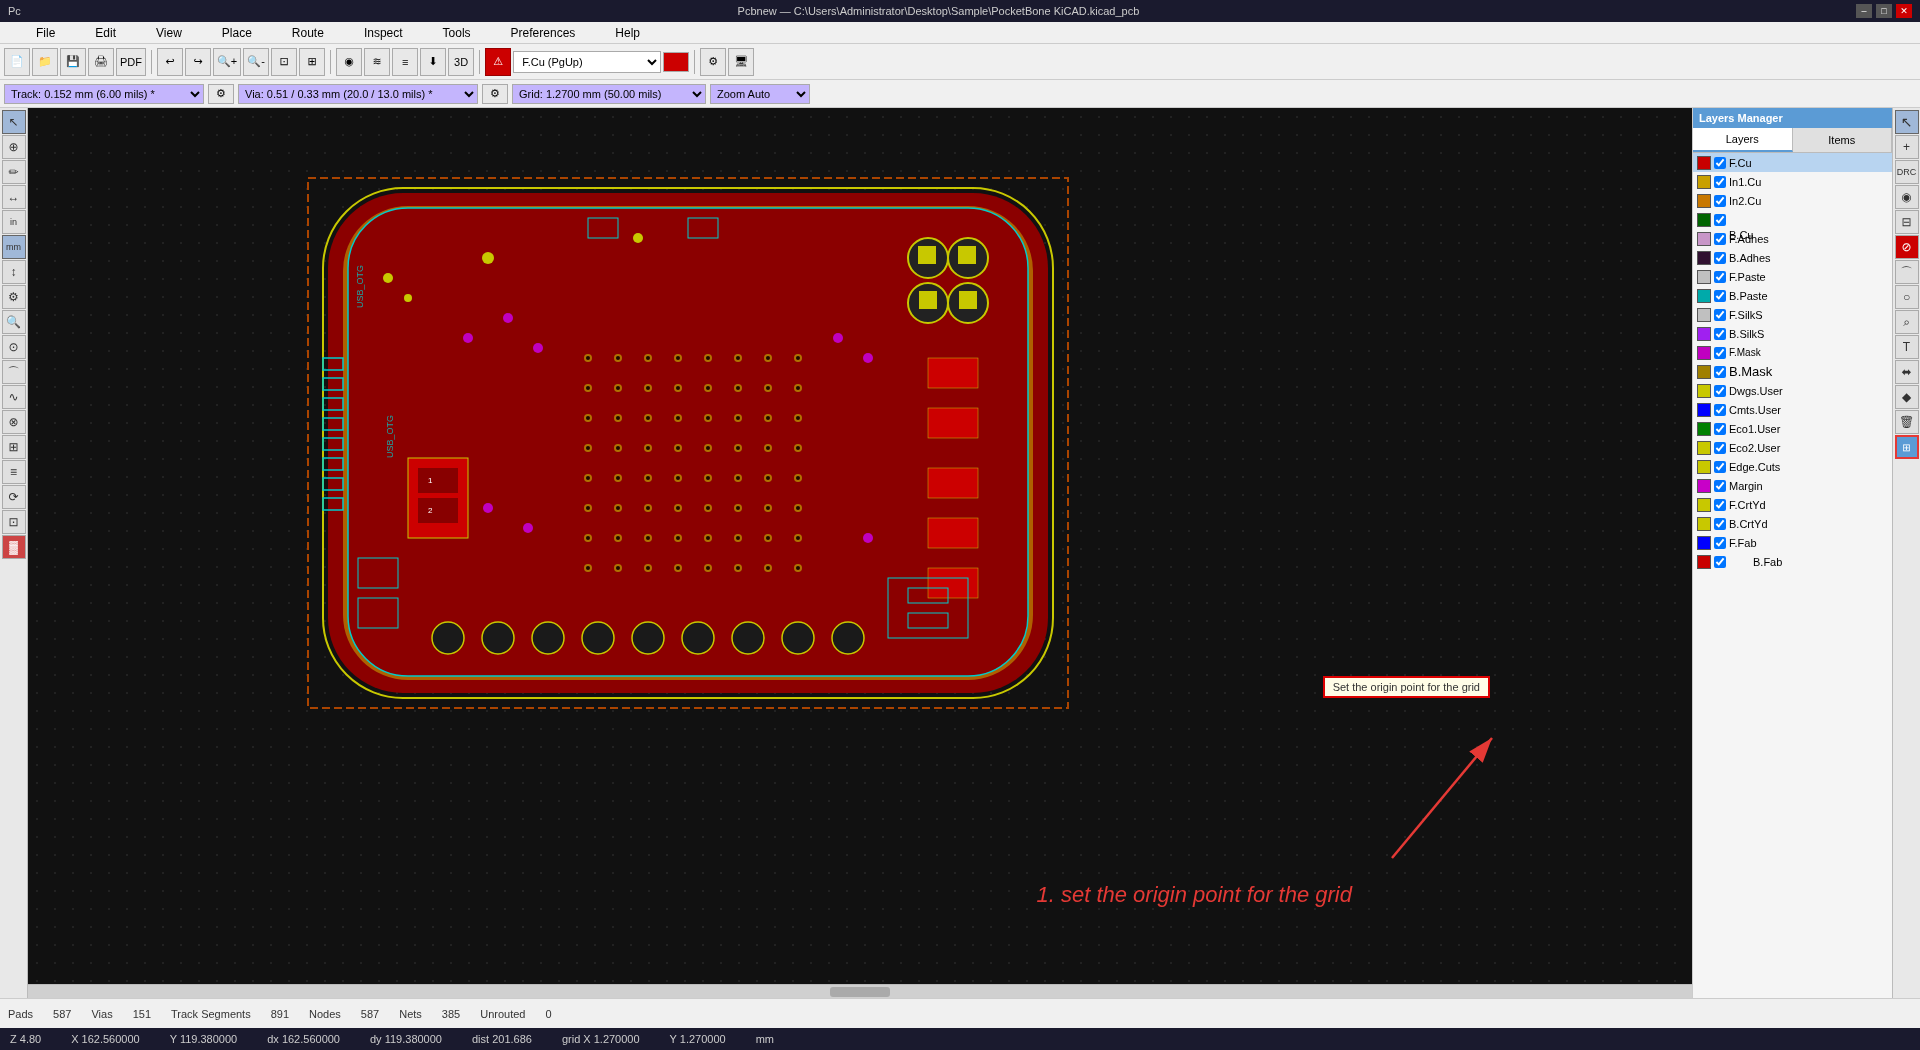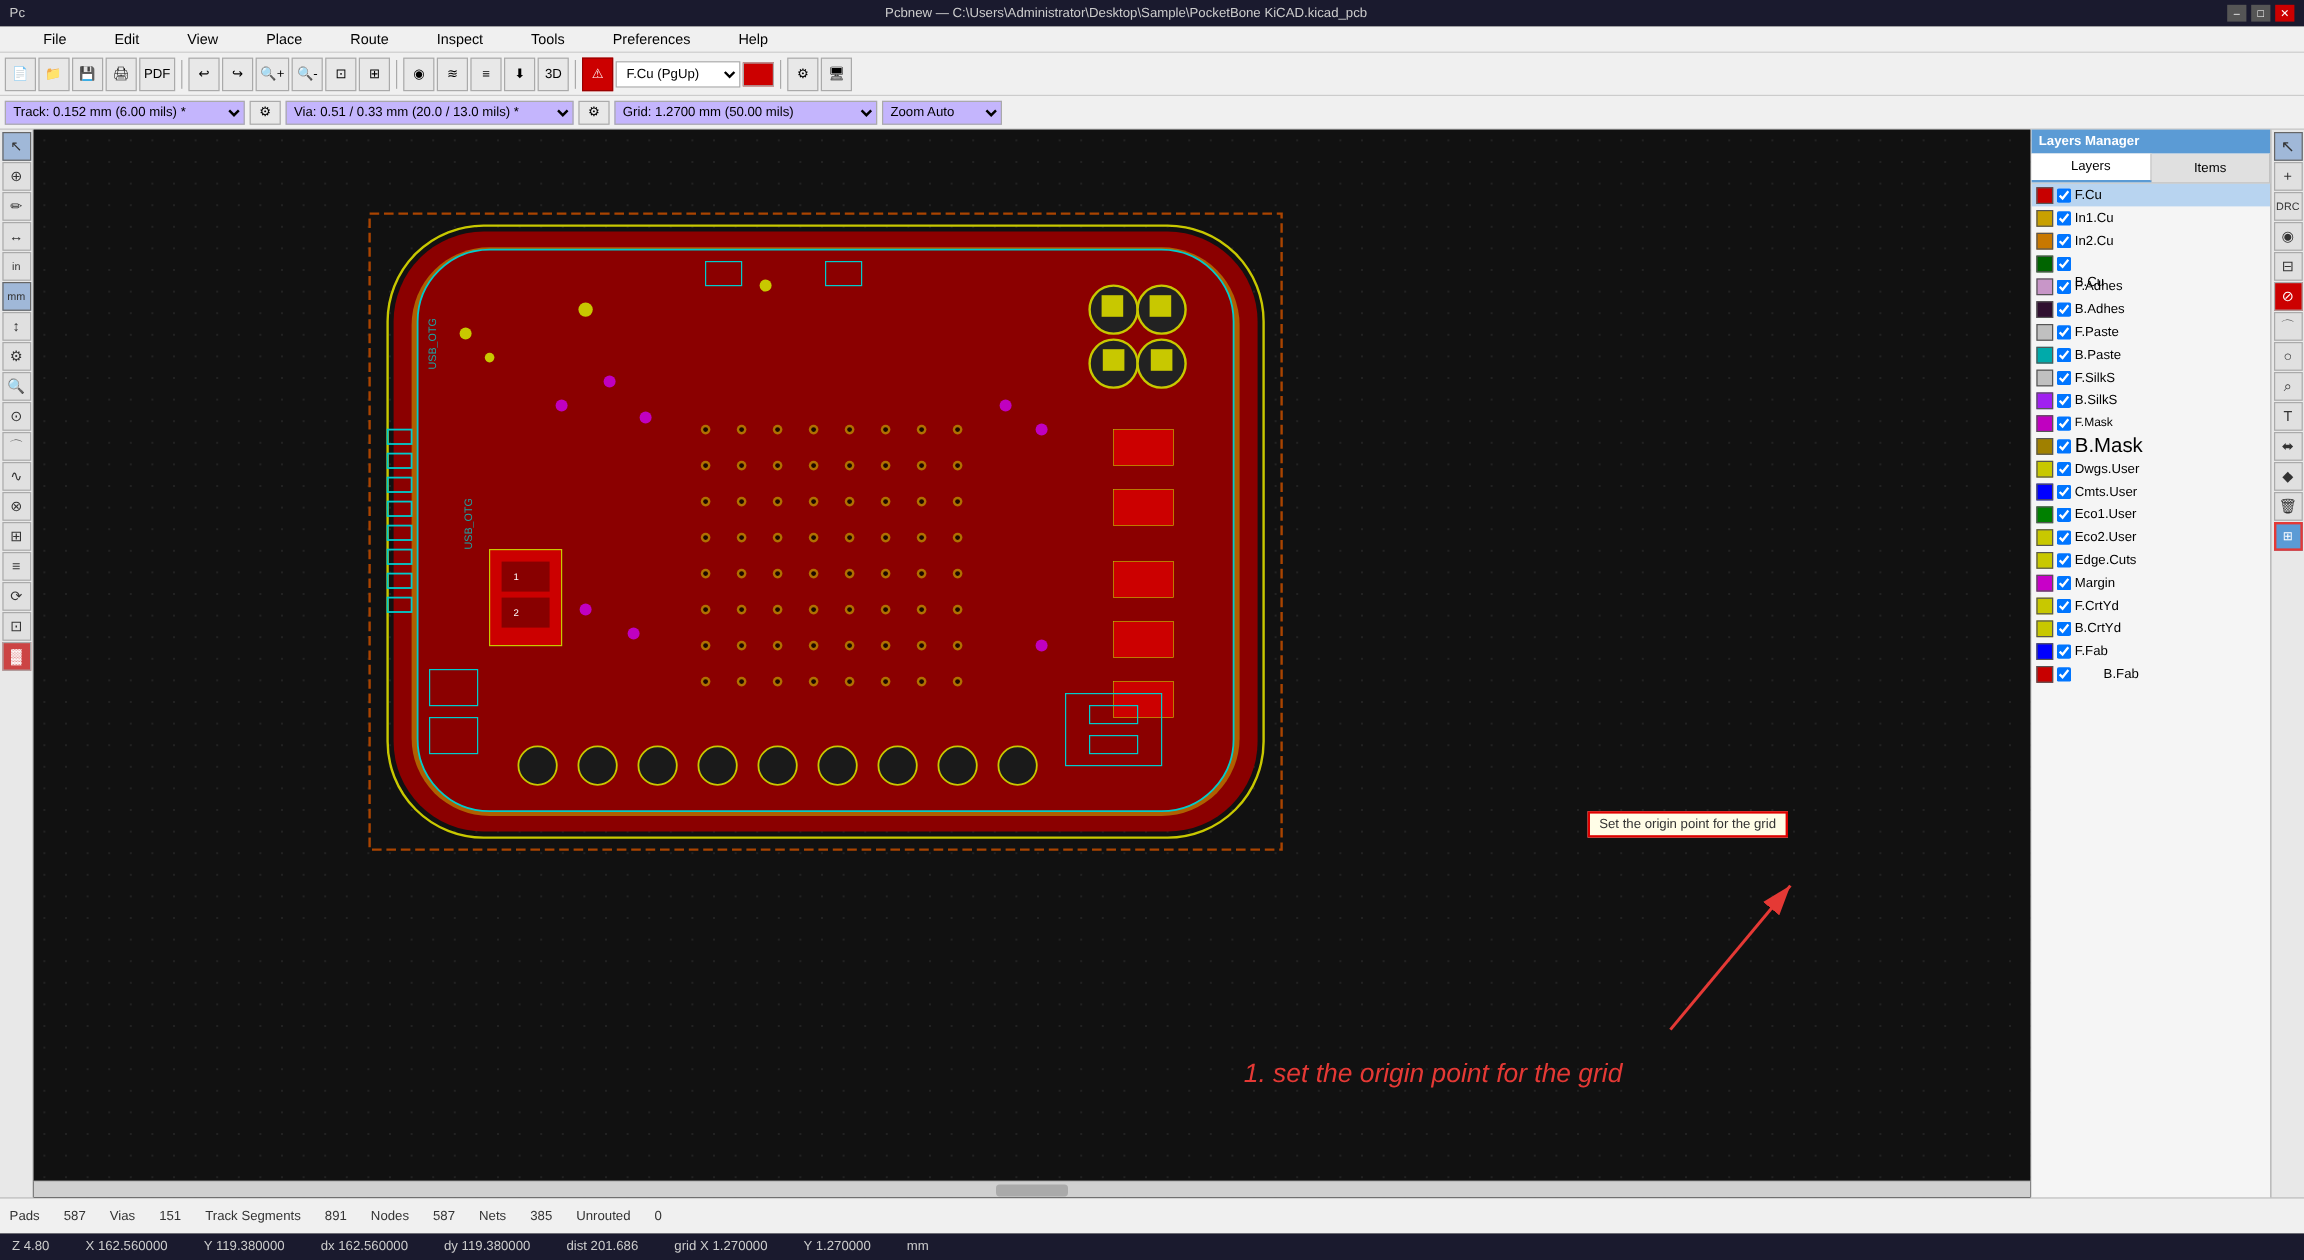--- a/index.html
+++ b/index.html
@@ -176,21 +176,21 @@
   <button class="tb-btn">⊡</button>
   <button class="tb-btn">⊞</button>
   <div class="tb-sep"></div>
   <button class="tb-btn">◉</button>
   <button class="tb-btn">≋</button>
   <button class="tb-btn">≡</button>
   <button class="tb-btn">⬇</button>
   <button class="tb-btn">3D</button>
   <div class="tb-sep"></div>
   <button class="tb-btn" style="background:#c00;color:#fff;border-color:#900;">⚠</button>
-  <select class="tb-select" style="width:104px;">
+  <select class="tb-select" style="width:148px;">
     <option>F.Cu (PgUp)</option>
   </select>
   <button class="tb-btn" style="background:#c00;width:20px;height:20px;"></button>
   <div class="tb-sep"></div>
   <button class="tb-btn">⚙</button>
   <button class="tb-btn">🖥</button>
 </div>
 
 <div id="toolbar2">
   <div class="tb2-item">
@@ -199,21 +199,21 @@
     </select>
   </div>
   <button class="tb-btn" style="height:20px;">⚙</button>
   <div class="tb2-item">
     <select class="tb2-select" style="width:240px;">
       <option>Via: 0.51 / 0.33 mm (20.0 / 13.0 mils) *</option>
     </select>
   </div>
   <button class="tb-btn" style="height:20px;">⚙</button>
   <div class="tb2-item">
-    <select class="tb2-select" style="width:219px;">
+    <select class="tb2-select" style="width:194px;">
       <option>Grid: 1.2700 mm (50.00 mils)</option>
     </select>
   </div>
   <div class="tb2-item">
     <select class="tb2-select" style="width:100px;">
       <option>Zoom Auto</option>
     </select>
   </div>
 </div>
 
@@ -569,21 +569,21 @@
             <span style="font-size: 11px;">B.SilkS</span>
           </div>
           <div class="layer-item">
             <div class="layer-color" style="background: rgb(192, 0, 192);"></div>
             <input type="checkbox" class="layer-check" checked="" style="">
             <span style="font-size: 10px;">F.Mask</span>
           </div>
           <div class="layer-item">
             <div class="layer-color" style="background: rgb(160, 128, 0);"></div>
             <input type="checkbox" class="layer-check" checked="" style="">
-            <span style="font-size: 17px;">B.Mask</span>
+            <span style="font-size: 13px;">B.Mask</span>
           </div>
           <div class="layer-item">
             <div class="layer-color" style="background: rgb(200, 200, 0);"></div>
             <input type="checkbox" class="layer-check" checked="" style="">
             <span style="font-size: 11px;">Dwgs.User</span>
           </div>
           <div class="layer-item">
             <div class="layer-color" style="background: rgb(0, 0, 255);"></div>
             <input type="checkbox" class="layer-check" checked="" style="">
             <span style="font-size: 11px;">Cmts.User</span>

